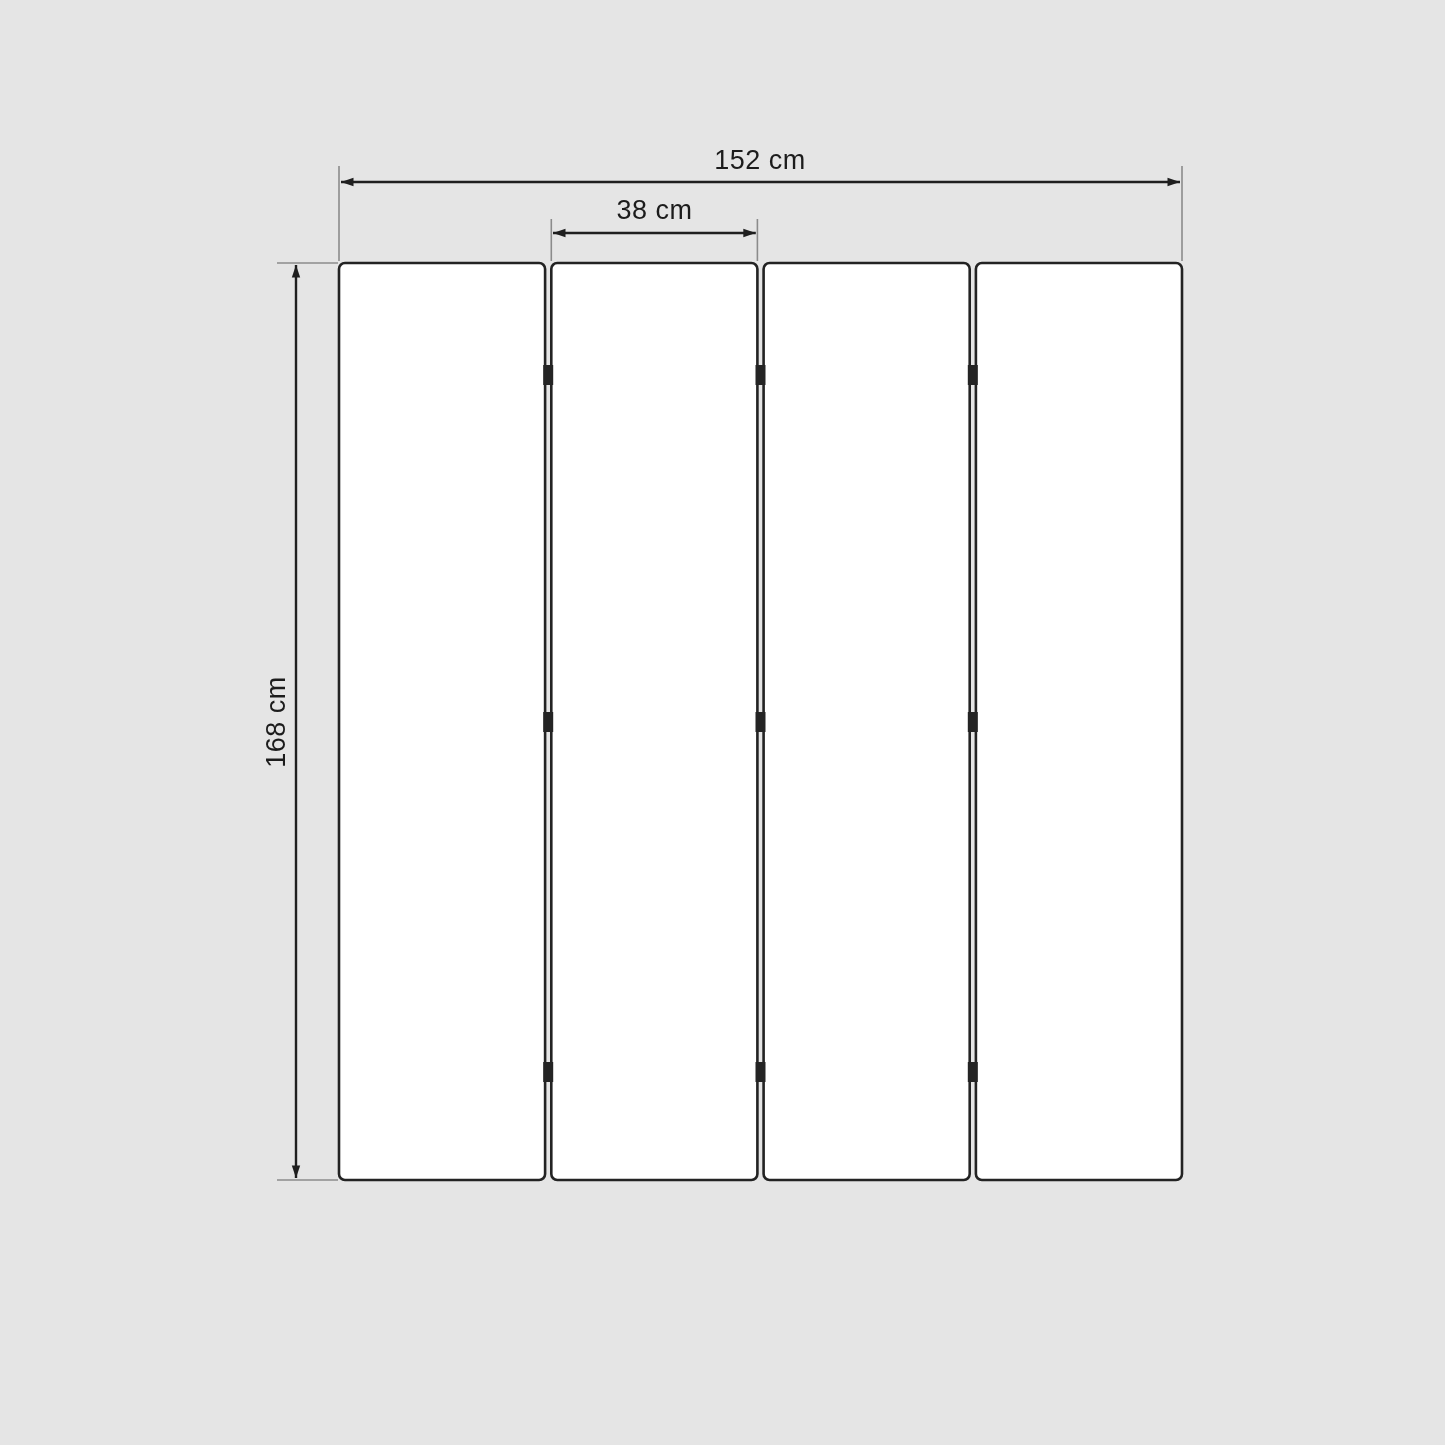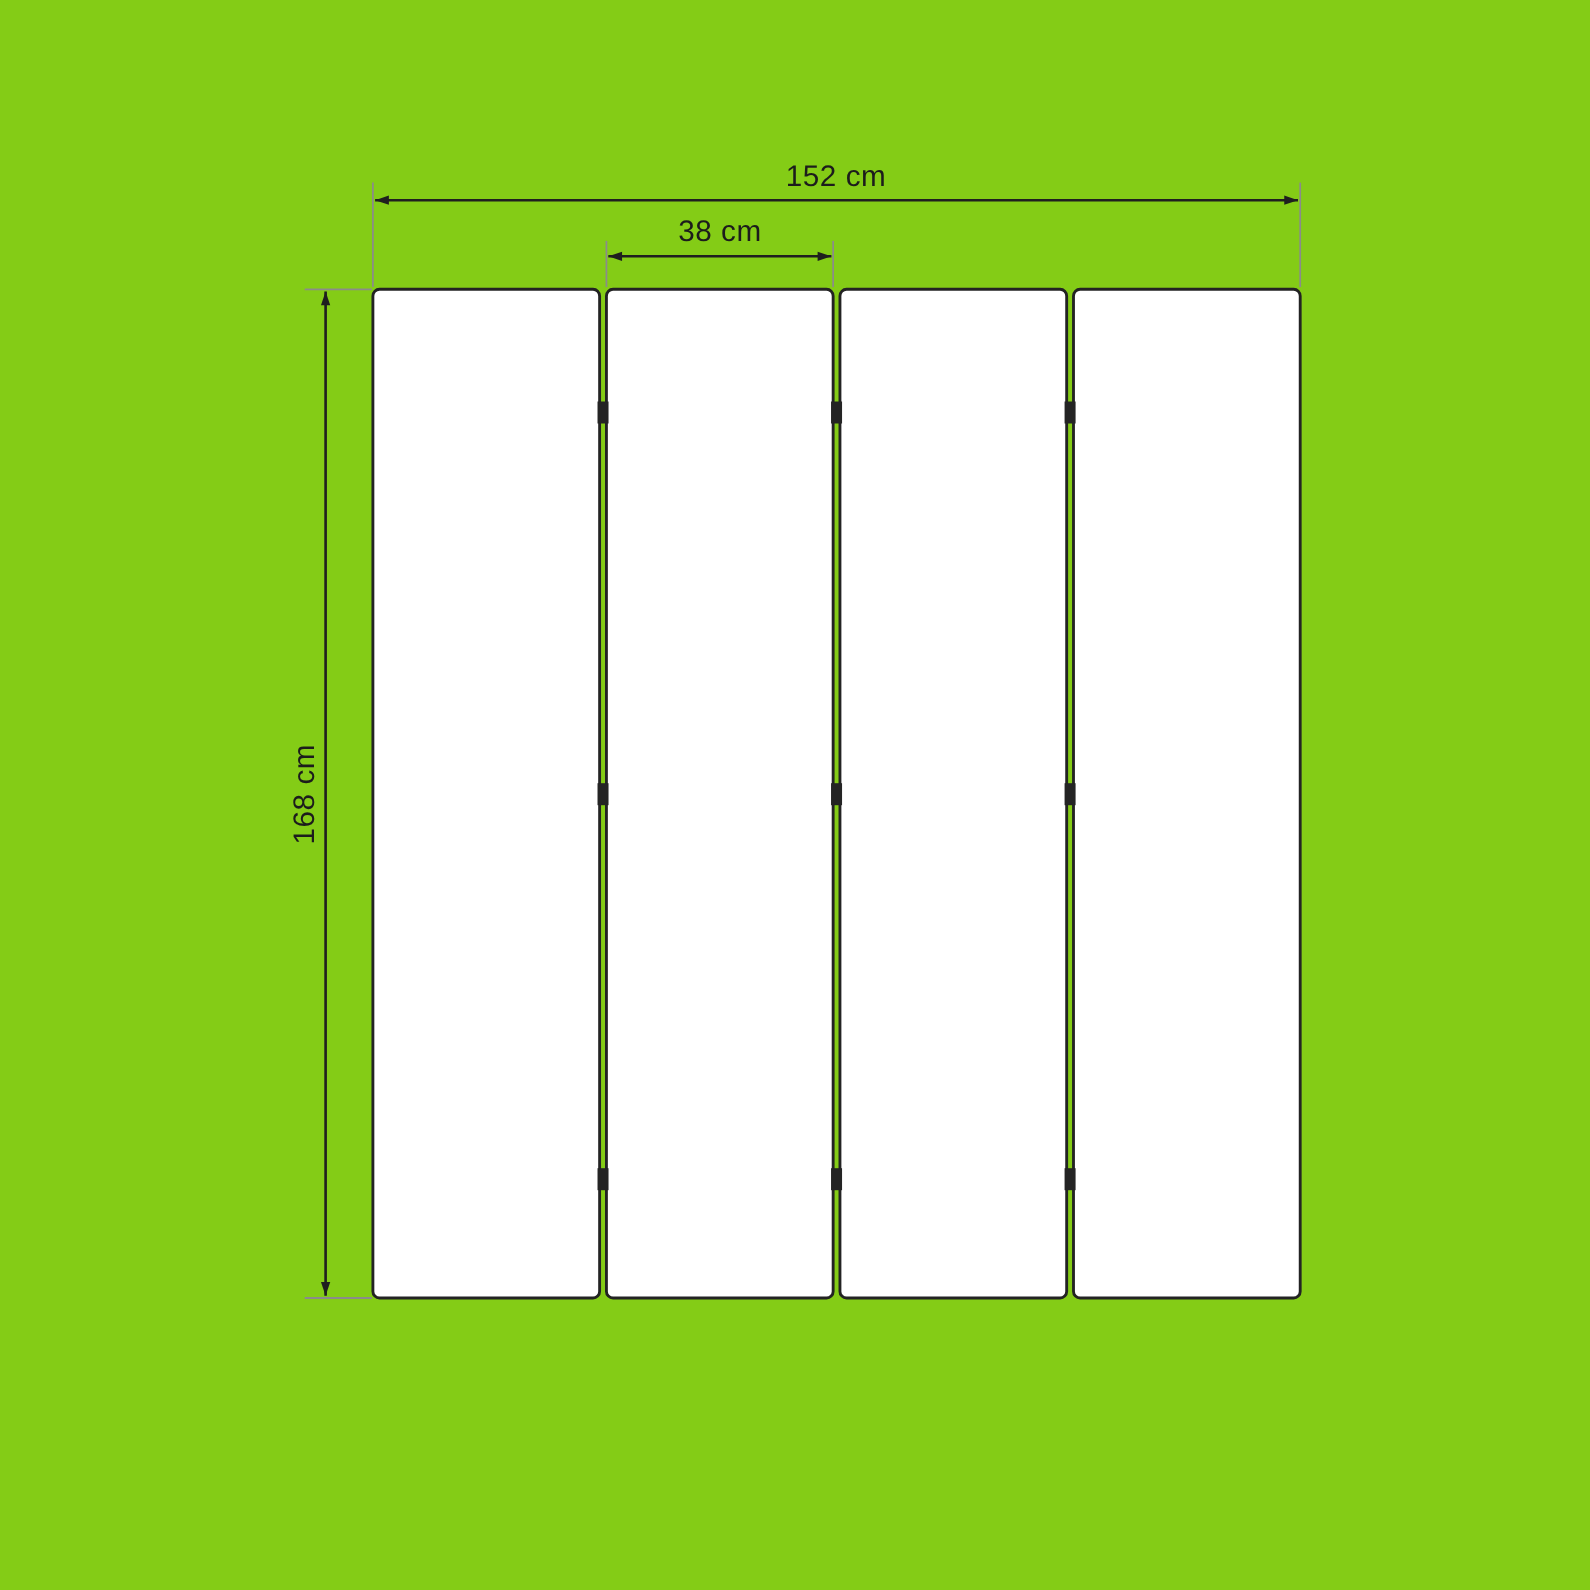--- a/index.html
+++ b/index.html
@@ -5,21 +5,21 @@
   html, body {
     margin: 0;
     padding: 0;
     background: #ffffff;
     font-family: "Liberation Sans", sans-serif;
   }
   .canvas {
     position: relative;
     width: 1445px;
     height: 1445px;
-    background: #84cc16;
+    background: #e5e5e5;
     overflow: hidden;
   }
   svg { display: block; }
   .dim-line {
     stroke: #1f1f1f;
     stroke-width: 2.4;
     fill: none;
   }
   .ext-line {
     stroke: #8b8b8b;

